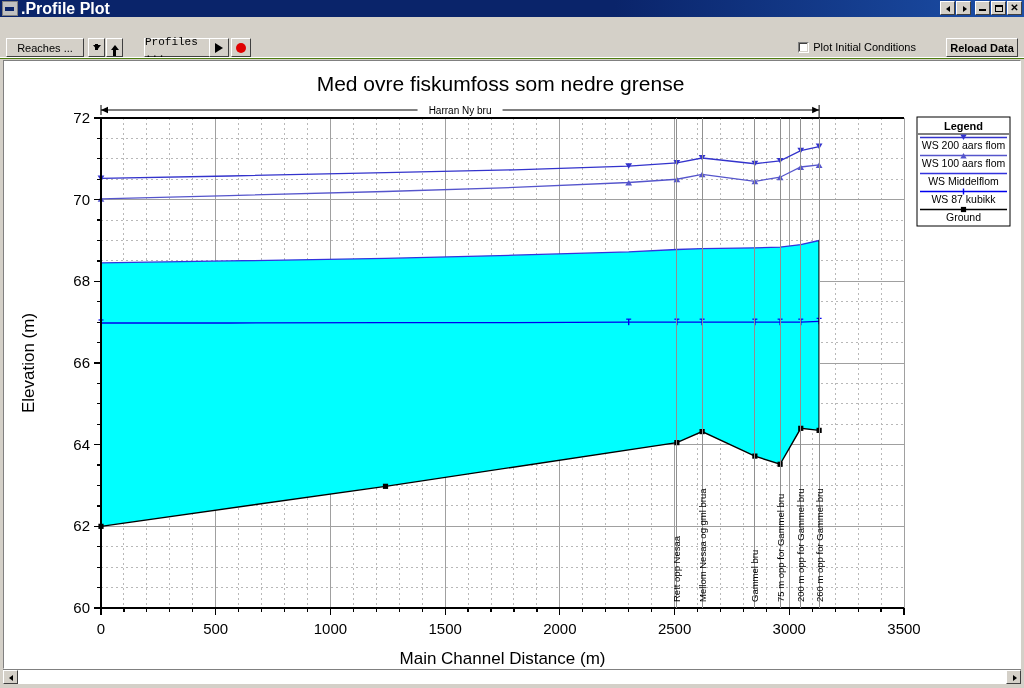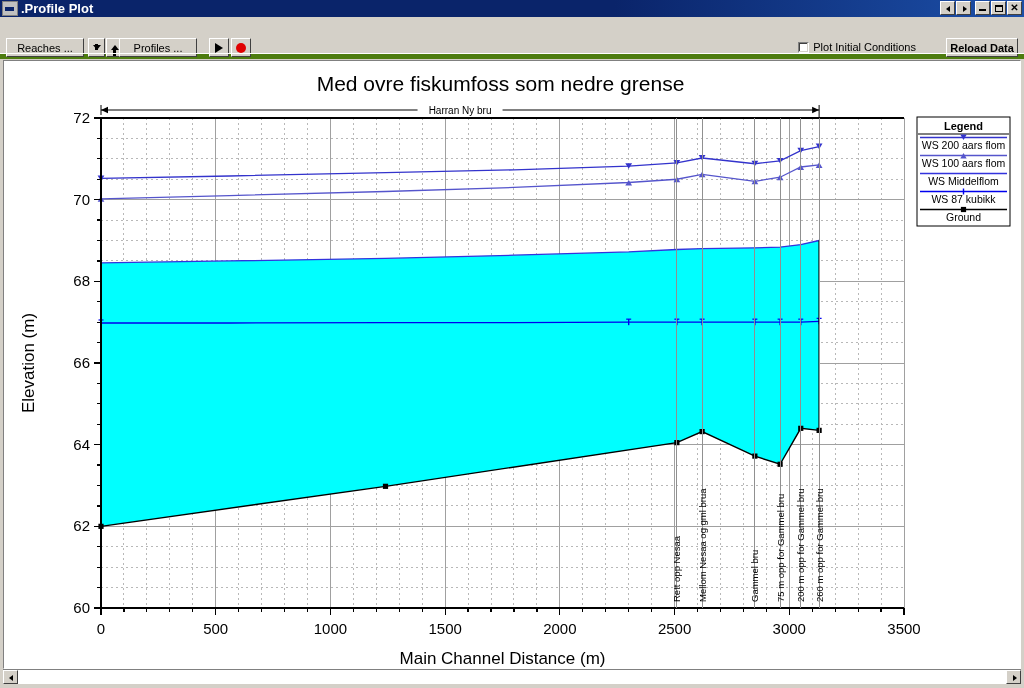--- a/index.html
+++ b/index.html
@@ -21,21 +21,21 @@
   }
   #titlebar .tb-icon{
     width:14px;height:13px;margin-left:2px;margin-right:3px;
     background:#c0c0c0;border:1px solid #808080;
     position:relative;flex:0 0 auto;
   }
   #titlebar .tb-icon:after{
     content:"";position:absolute;left:2px;top:5px;width:9px;height:4px;background:#0a246a;
   }
   #titlebar .tb-title{
-    color:#ffffff;font-weight:bold;font-size:13px;letter-spacing:0px;
+    color:#ffffff;font-weight:bold;font-size:16px;letter-spacing:0px;
     white-space:nowrap;flex:0 0 auto;
   }
   #tb-buttons{position:absolute;right:2px;top:1px;display:flex;gap:0px;align-items:center;}
   .tbbtn{
     width:15px;height:14px;margin-left:1px;
     background:#d4d0c8;
     border-top:1px solid #ffffff;border-left:1px solid #ffffff;
     border-right:1px solid #404040;border-bottom:1px solid #404040;
     position:relative;box-sizing:border-box;
     display:flex;align-items:center;justify-content:center;
@@ -58,37 +58,37 @@
     background:#d4d0c8;display:flex;align-items:center;padding-left:6px;
     box-sizing:border-box;
   }
   .menu-item{font-size:11px;color:#000;margin-right:15px;cursor:default;}
   .menu-item u{text-decoration:underline;}
 
   
   #toolbar{
     position:absolute;left:0;top:35px;width:1024px;height:24px;
     background:#d4d0c8;
-    border-bottom:5px solid #4d7c0f;
+    border-bottom:1px solid #4d7c0f;
     box-sizing:border-box;
   }
   #toolbar:after{content:"";position:absolute;left:0;bottom:0px;width:1024px;height:1px;background:#ffffff;}
   .tbtn{
     position:absolute;top:3px;height:19px;
     background:#d4d0c8;
     border-top:1px solid #ffffff;border-left:1px solid #ffffff;
     border-right:1px solid #404040;border-bottom:1px solid #404040;
     box-sizing:border-box;
     display:flex;align-items:center;justify-content:center;
     font-size:11px;color:#000;cursor:default;
   }
   #btn-reaches{left:6px;width:78px;}
   #btn-down{left:88px;width:17px;}
   #btn-up{left:106px;width:17px;}
-  #btn-profiles{left:119px;width:78px;}
+  #btn-profiles{left:144px;width:78px;font-family:Liberation Mono, monospace;}
   #btn-play{left:209px;width:20px;}
   #btn-record{left:231px;width:20px;}
   .arrow-down{width:0;height:0;border-left:4px solid transparent;border-right:4px solid transparent;border-top:5px solid #000;position:relative;}
   .arrow-down:before{content:"";position:absolute;left:-1.5px;top:-6px;width:3px;height:6px;background:#000;}
   .arrow-up{width:0;height:0;border-left:4px solid transparent;border-right:4px solid transparent;border-bottom:5px solid #000;position:relative;}
   .arrow-up:before{content:"";position:absolute;left:-1.5px;top:5px;width:3px;height:6px;background:#000;}
   .play-tri{width:0;height:0;border-top:5px solid transparent;border-bottom:5px solid transparent;border-left:8px solid #000;}
   .rec-dot{width:10px;height:10px;border-radius:50%;background:#e00000;}
 
   #plot-init-wrap{position:absolute;right:108px;top:6px;display:flex;align-items:center;}

